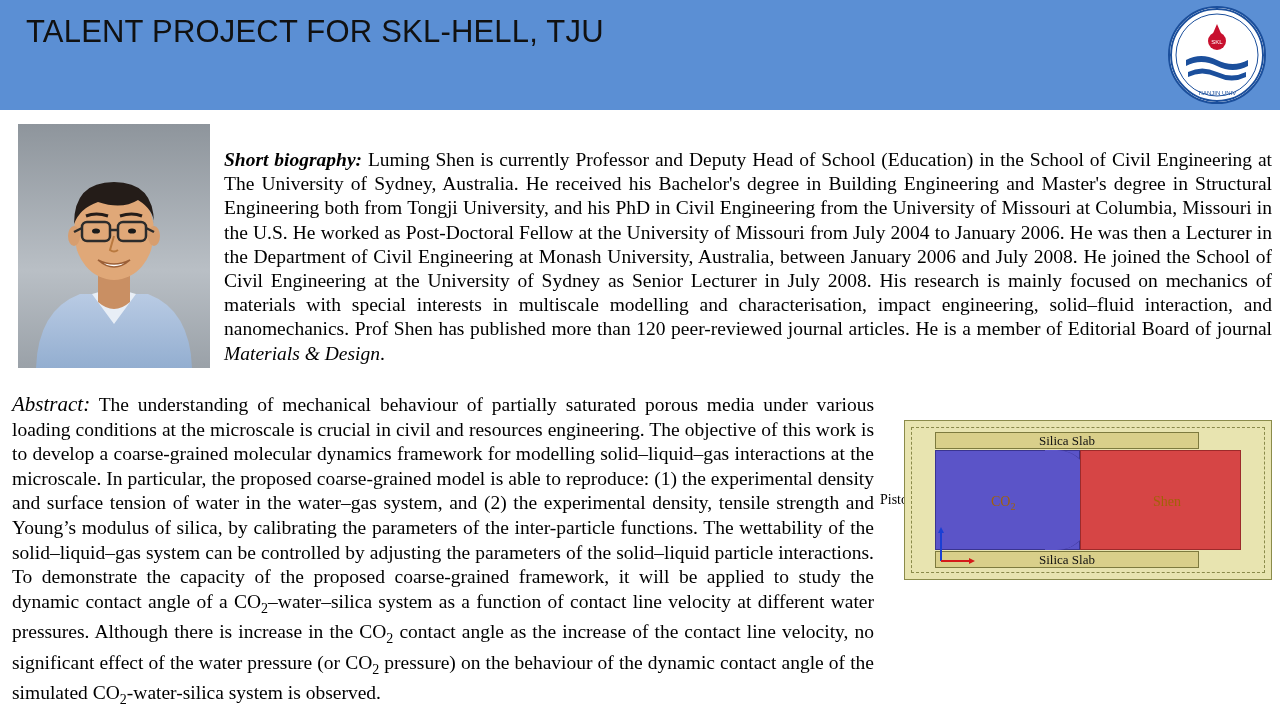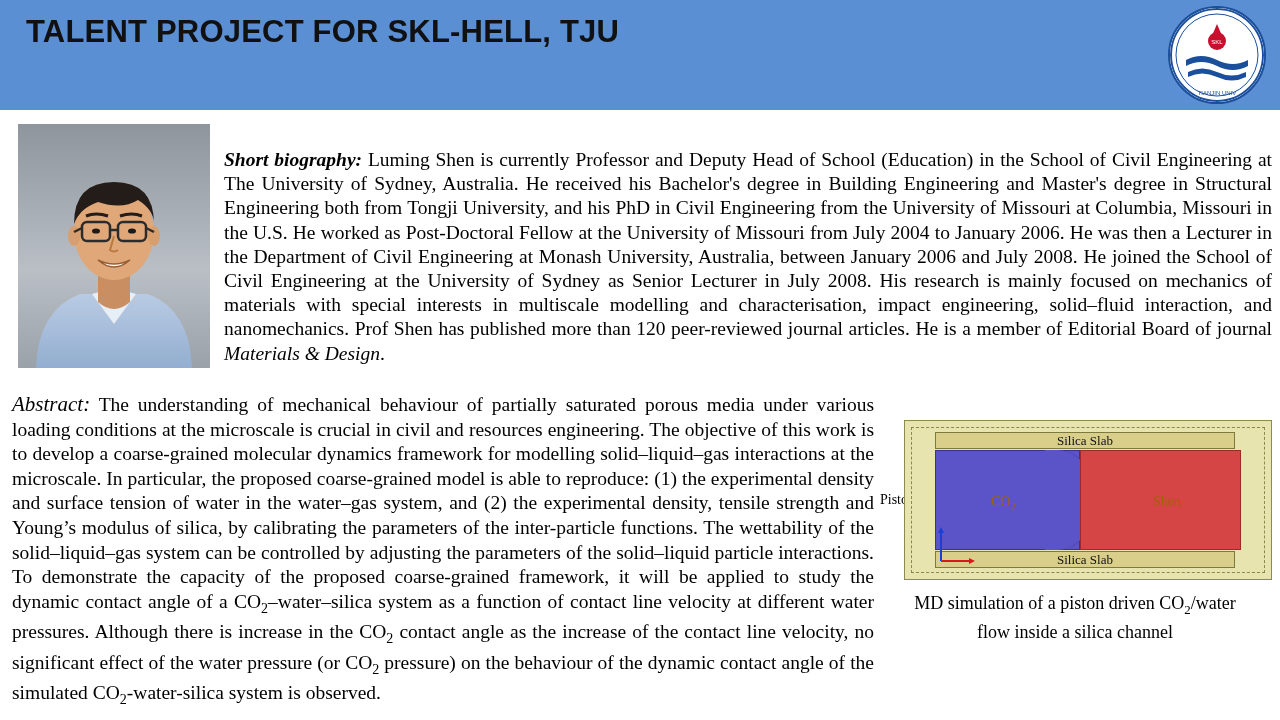--- a/index.html
+++ b/index.html
@@ -21,21 +21,21 @@
     position: absolute;
     left: 0; top: 0;
     width: 1280px; height: 112px;
     background: #5b8fd4;
     border-bottom: 2px solid #ffffff;
   }
   #header-title {
     position: absolute;
     left: 26px; top: 14px;
     font-family: "Liberation Sans", sans-serif;
-    font-weight: bold;
+    font-weight: normal;
     font-size: 31px;
     color: #111111;
     letter-spacing: 0.2px;
     white-space: nowrap;
   }
   #header-subtitle {
     position: absolute;
     left: 26px; top: 62px;
     font-family: "Liberation Serif", serif;
     font-weight: bold;
@@ -113,21 +113,21 @@
   }
   #fig-inner {
     position: absolute;
     left: 6px; top: 6px;
     right: 6px; bottom: 6px;
     border: 1px dashed #8a8a4a;
   }
   .slab {
     position: absolute;
     left: 30px;
-    width: 300px;
+    width: 264px;
     height: 17px;
     background: #d9cf8a;
     border: 1px solid #7d7a3e;
     font-family: "Liberation Serif", serif;
     font-size: 13px;
     text-align: center;
     line-height: 15px;
     color: #111;
   }
   #slab-top { top: 11px; }
@@ -286,19 +286,15 @@
       </div>
 
       <svg id="axes" viewBox="0 0 42 42">
         <line x1="4" y1="38" x2="4" y2="8" stroke="#1a3fd4" stroke-width="2"></line>
         <polygon points="4,4 1,10 7,10" fill="#1a3fd4"></polygon>
         <line x1="4" y1="38" x2="34" y2="38" stroke="#d41a1a" stroke-width="2"></line>
         <polygon points="38,38 32,35 32,41" fill="#d41a1a"></polygon>
       </svg>
     </div>
 
-    <div id="fig-caption">
-      <span>MD simulation of a piston driven CO</span><sub>2</sub><span>/water</span><br>
-      <span>flow inside a silica channel</span>
-    </div>
   </div>
 
 </div>
 
 </body></html>

